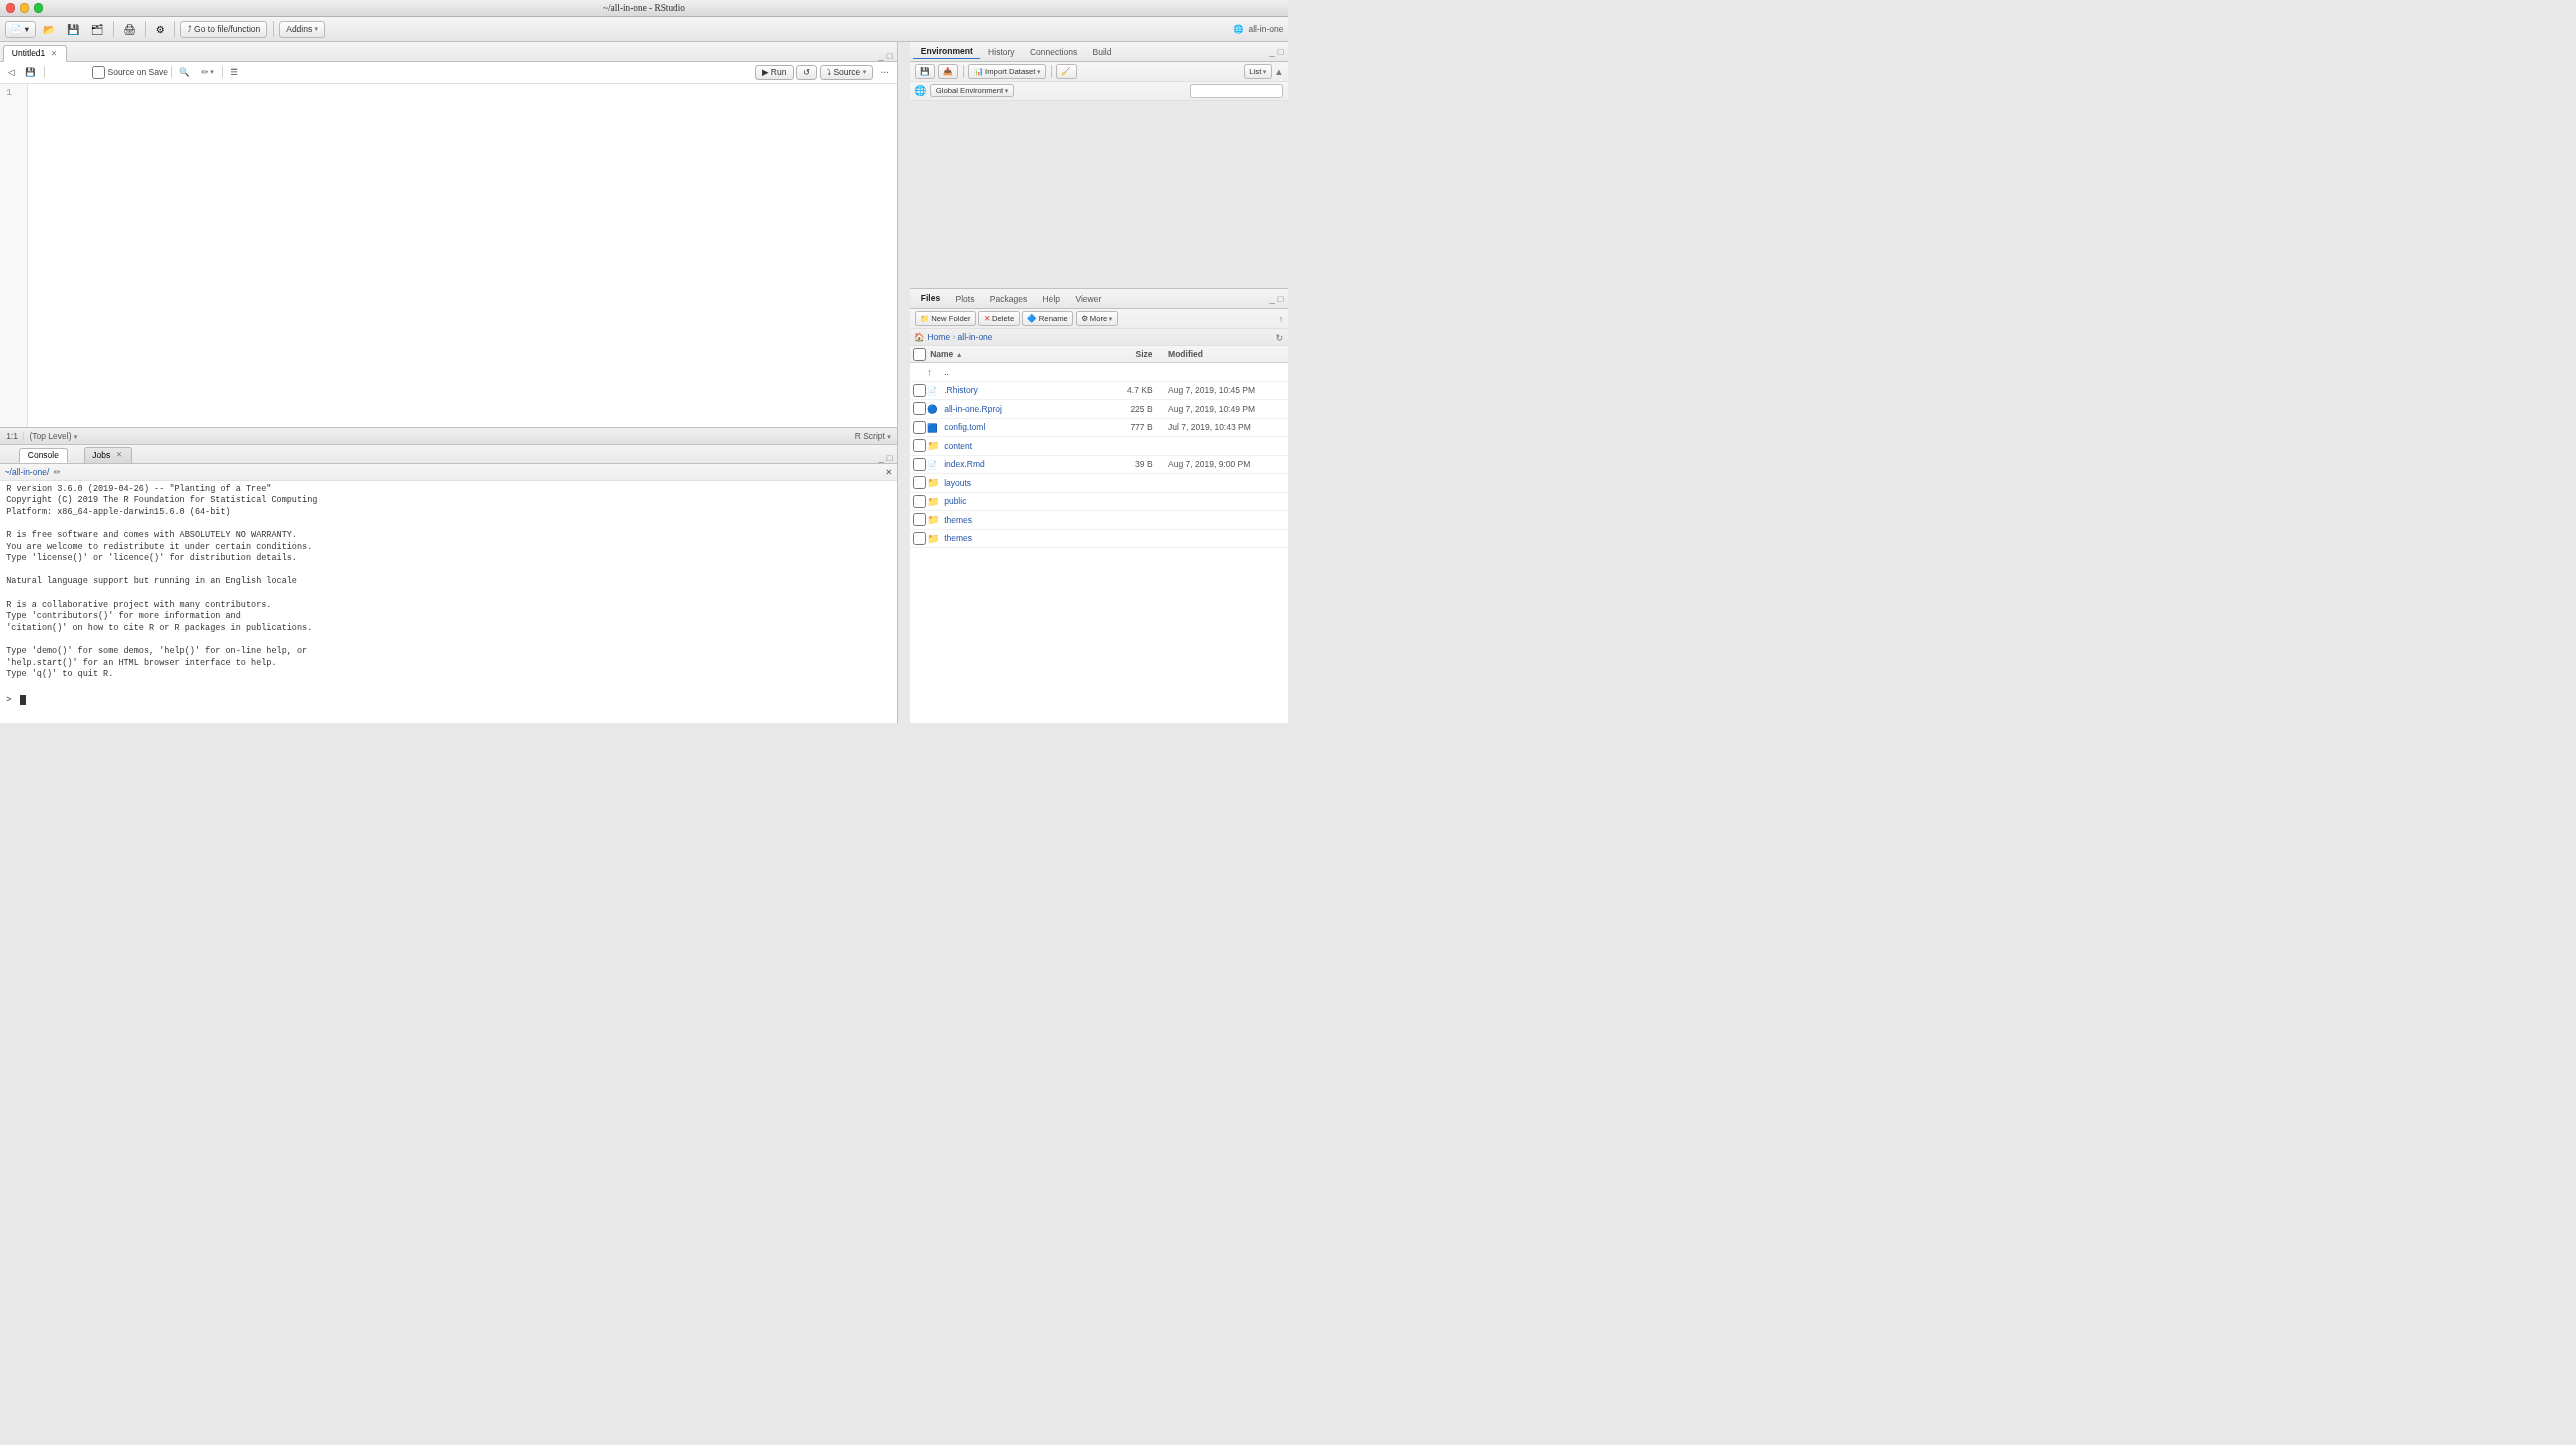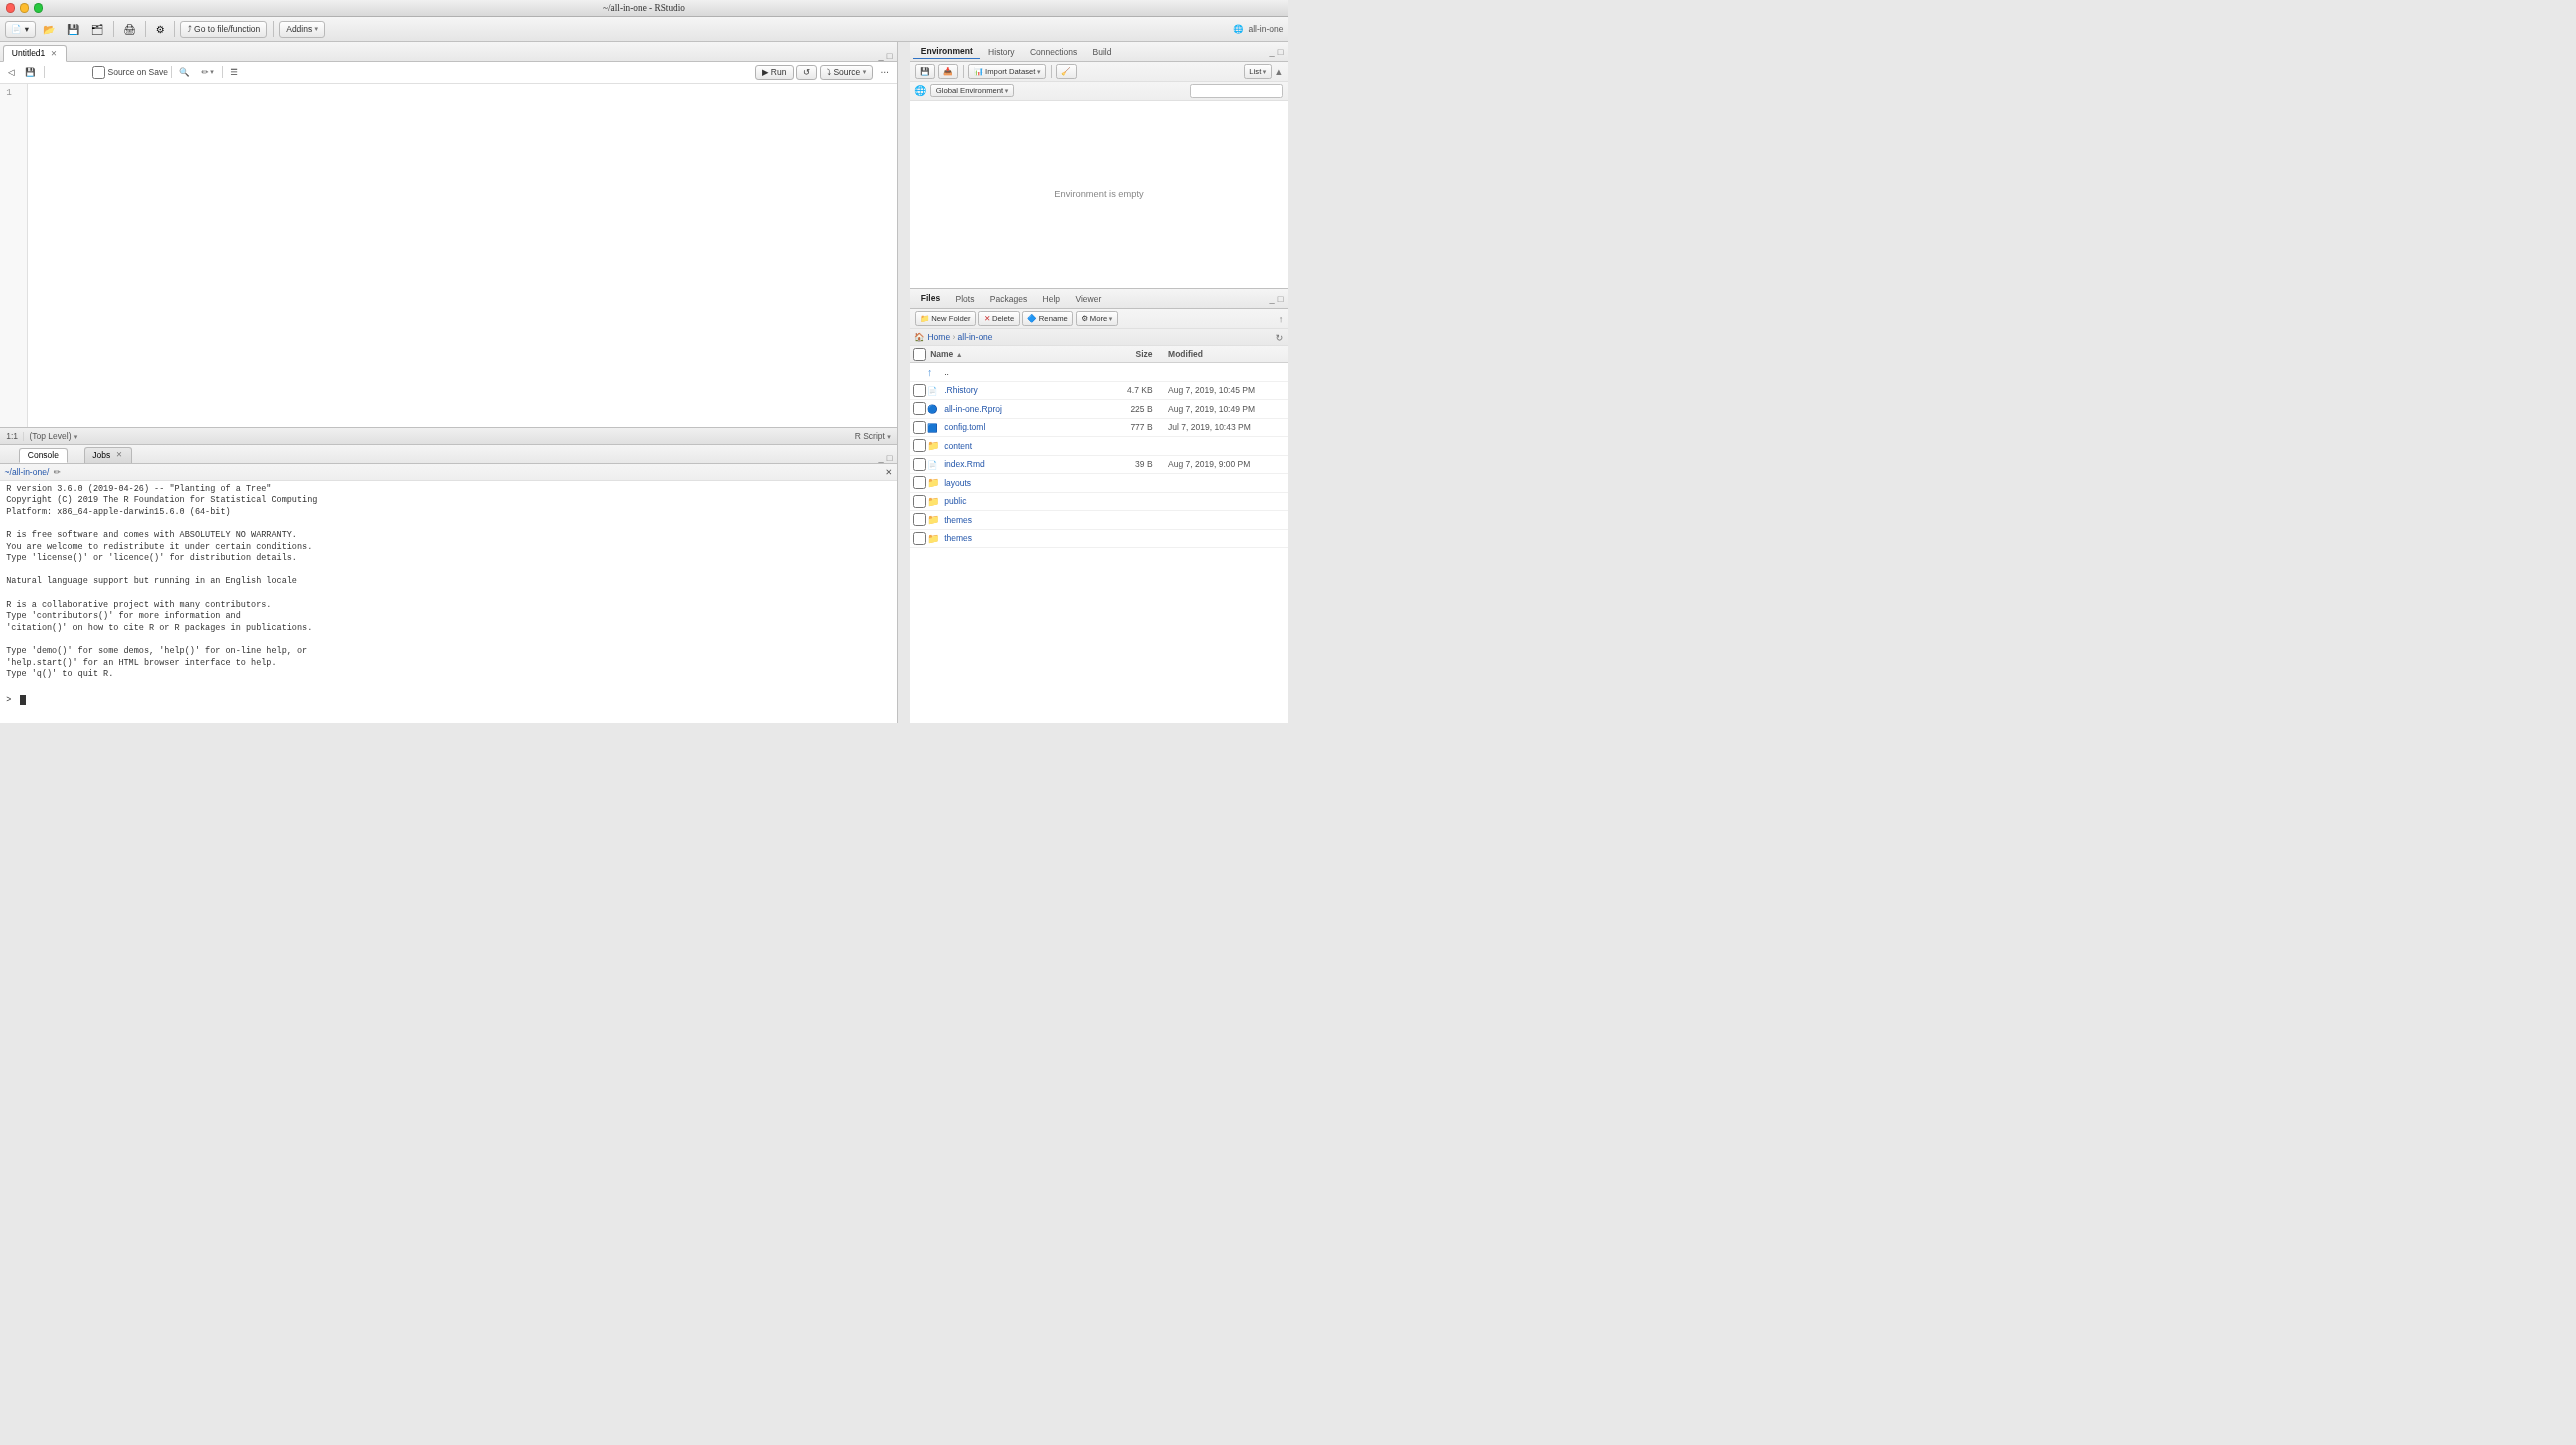--- a/index.html
+++ b/index.html
@@ -704,23 +704,20 @@
 
       <div style="background:linear-gradient(to bottom,#f5f5f5,#eeeeee);height:18.5px;display:flex;align-items:center;padding:0 4.6px;border-bottom:0.8px solid #e0e0e0;gap:3.1px;">
         <span>🌐</span>
         <button style="background:linear-gradient(to bottom,#fefefe,#eaeaea);border:0.8px solid #b8b8b8;border-radius:2.3px;padding:0.8px 4.6px;font-size:7.7px;cursor:pointer;color:#333;display:flex;align-items:center;gap:1.5px;">
           <span>Global Environment</span>
           <span class="chevron">▾</span>
         </button>
         <input type="text" class="env-search" style="margin-left: auto;">
       </div>
 
-      <div class="env-body">
-        <span>Environment is empty</span>
-      </div>
     </div>
 
     <div class="files-section">
 
       <div class="files-tabbar">
         <div class="files-tab active">
           <span>Files</span>
         </div>
         <div class="files-tab">
           <span>Plots</span>

